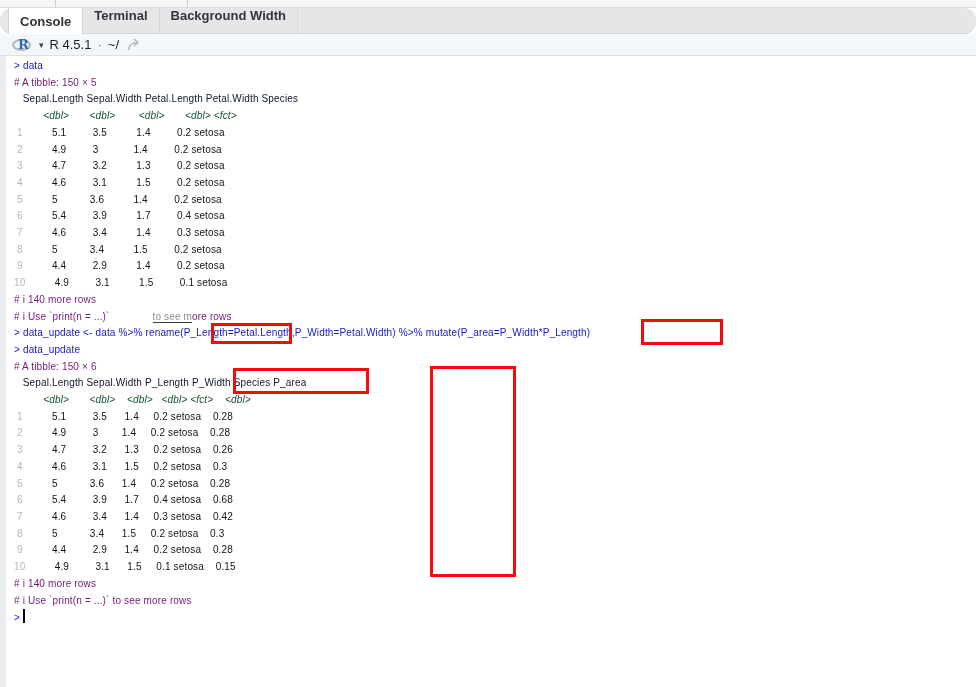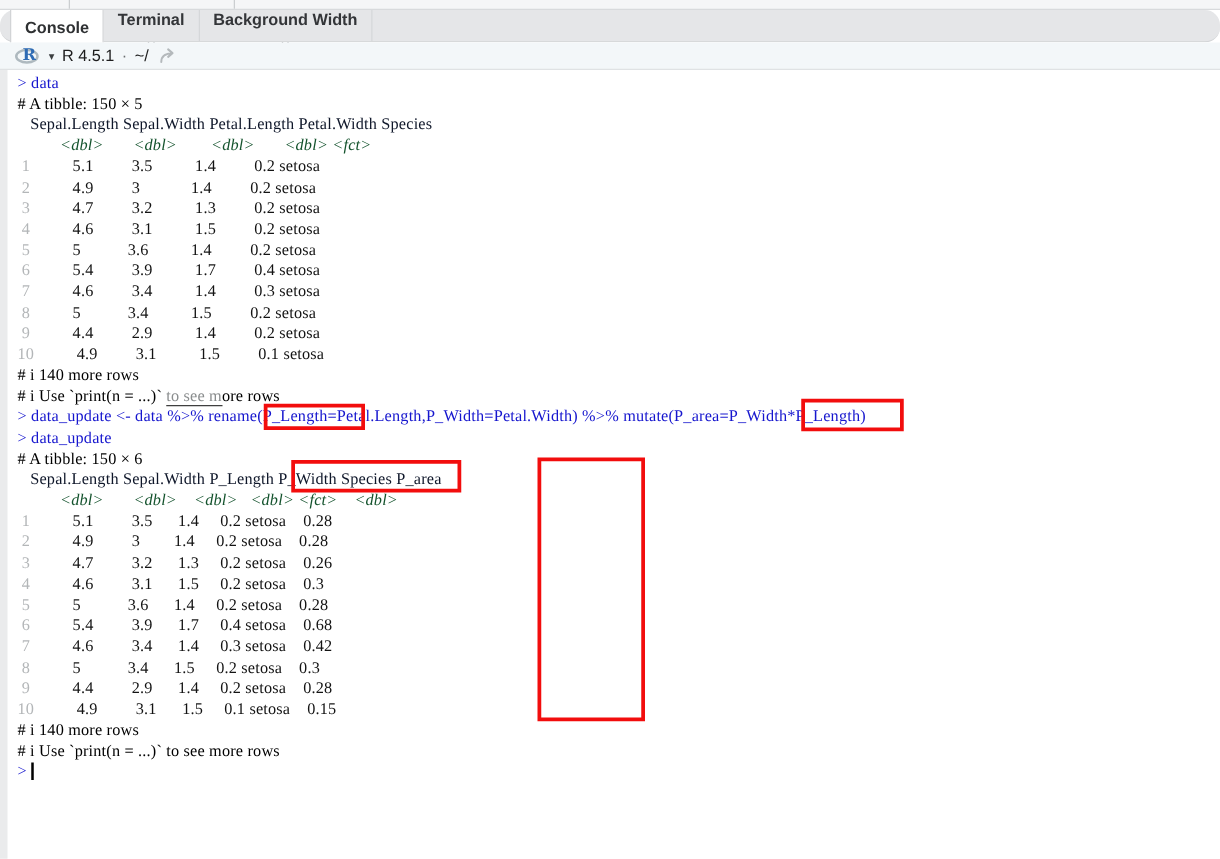--- a/index.html
+++ b/index.html
@@ -36,29 +36,29 @@
     font-family:"DejaVu Serif", serif; font-weight:700; font-size:13px;
     line-height:16px; color:#2e6bb4; }
   .caret{ font-size:9px; color:#3c3f41; }
   .dot-sep{ color:#6a6d6f; }
   .popout{ margin-left:2px; }
 
   
   .console{ position:absolute; left:0; top:56px; width:976px; height:631px; background:#ffffff; }
   .gutter{ position:absolute; left:0; top:0; width:6px; height:631px; background:#eaebec; }
   .out{ position:absolute; left:14px; top:2px;
-    font-family:Liberation Serif, serif; font-size:13px;
+    font-family:Liberation Sans, sans-serif; font-size:10px;
     line-height:16.71px; letter-spacing:0.15px; white-space:pre; color:#131313; }
   .s-in   { color:#1616ce; }
-  .s-meta { color:#000000; }
+  .s-meta { color:#701a75; }
   .s-type { color:#14532d; font-style:italic; }
   .s-num  { color:#b3b6b8; }
   .s-val  { color:#131313; }
   .s-hdr  { color:#0f172a; }
-  .s-ul   { color:#8a8d8e; border-bottom:1.5px solid #3f3f3f; }
+  .s-ul   { color:#8a8d8e; border-bottom:1.5px solid #3f3f3f;margin-left:40px; }
   .s-cursor{ display:inline-block; width:2px; height:14px; background:#000;
     vertical-align:text-bottom; }
 
   
   .anno-box{ position:absolute; border:3px solid #f20d0d; background:transparent; }
 </style>
 </head>
 <body>
 
 <div class="top-strip">

